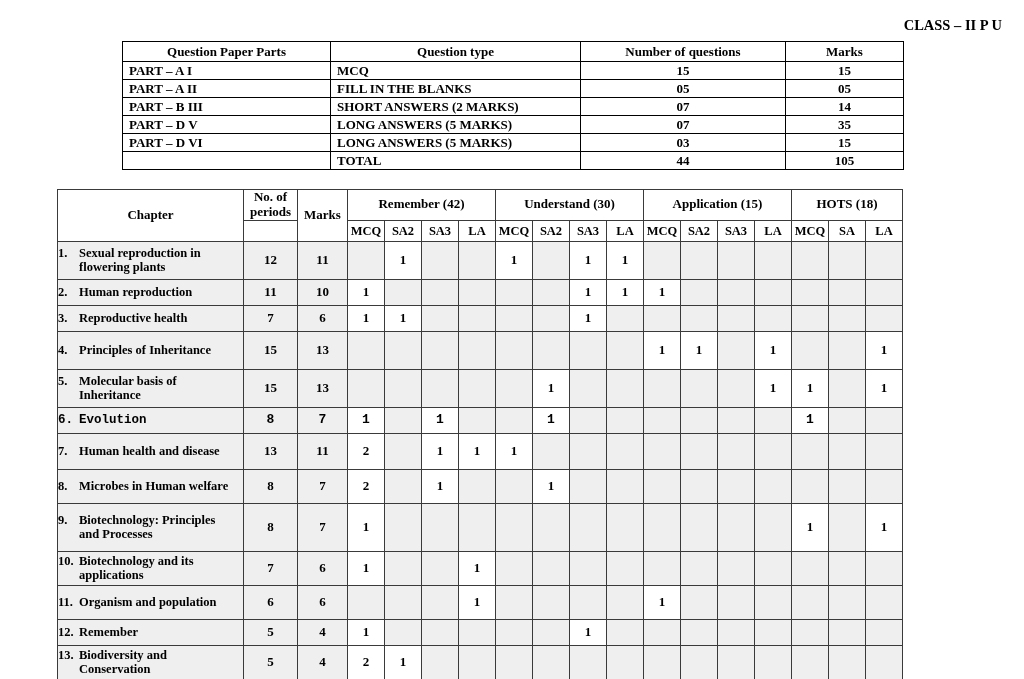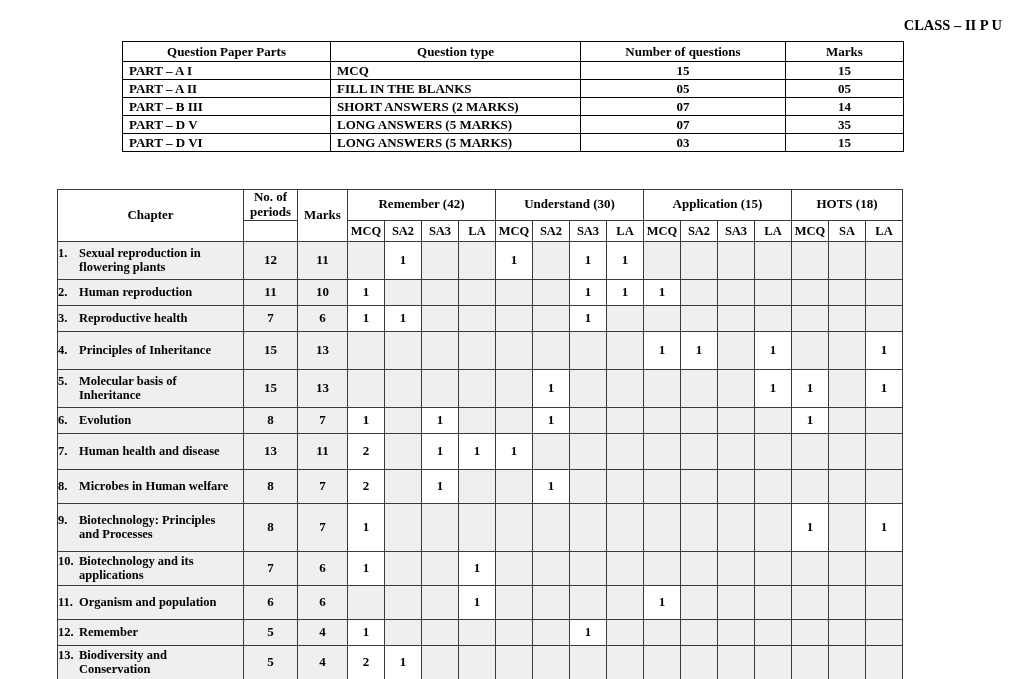--- a/index.html
+++ b/index.html
@@ -178,20 +178,26 @@
         <td class="c-parts">PART – D V</td>
         <td class="c-type">LONG ANSWERS (5 MARKS)</td>
         <td class="c-num">07</td>
         <td class="c-marks">35</td>
       </tr>
       <tr>
         <td class="c-parts">PART – D VI</td>
         <td class="c-type">LONG ANSWERS (5 MARKS)</td>
         <td class="c-num">03</td>
         <td class="c-marks">15</td>
+      </tr>
+      <tr>
+        <td class="c-parts"></td>
+        <td class="c-type">TOTAL</td>
+        <td class="c-num">44</td>
+        <td class="c-marks">105</td>
       </tr>
     </tbody>
   </table>
 </div>
 
 <div class="main-table-wrap">
   <table class="tbl main">
     <colgroup>
       <col class="c-chapter">
         <col class="c-periods">
@@ -338,21 +344,21 @@
           <td class="cell"></td>
           <td class="cell"></td>
           <td class="cell"></td>
           <td class="cell"></td>
           <td class="cell"></td>
           <td class="cell filled">1</td>
           <td class="cell filled">1</td>
           <td class="cell"></td>
           <td class="cell filled">1</td>
         </tr>
-        <tr style="height: 26px;">
+        <tr style="height: 26px; font-family: Liberation Mono, monospace;">
           <td class="chapter"><span class="num">6.</span><span class="nm">Evolution</span></td>
           <td class="numcell">8</td>
           <td class="numcell">7</td>
           <td class="cell filled">1</td>
           <td class="cell"></td>
           <td class="cell filled">1</td>
           <td class="cell"></td>
           <td class="cell"></td>
           <td class="cell filled">1</td>
           <td class="cell"></td>

